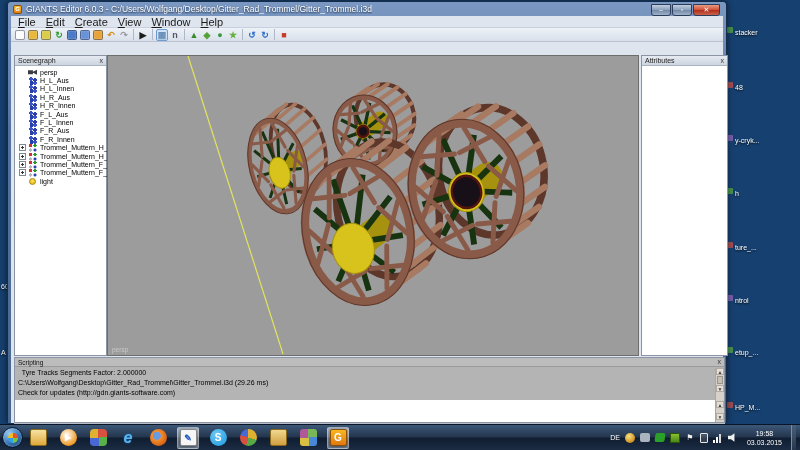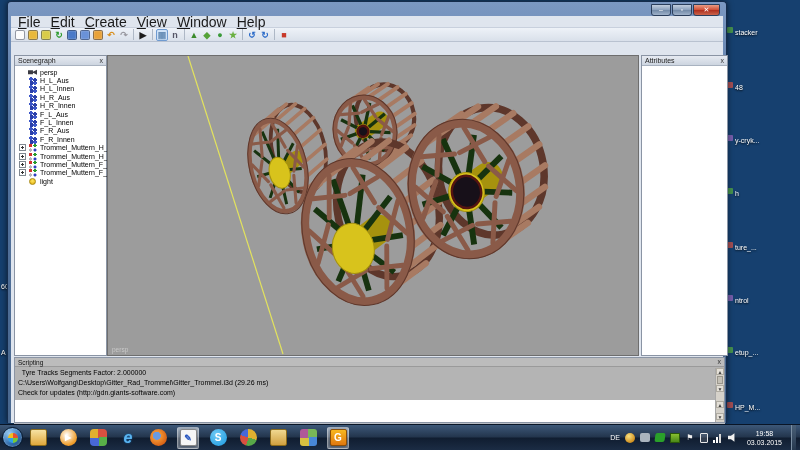--- a/index.html
+++ b/index.html
@@ -20,21 +20,21 @@
               border-radius:2px; color:#fff; font-size:6px; font-weight:bold; line-height:7px; text-align:center; margin-right:4px; flex:none;}
   .title-text { color:#fff; font-size:8.5px; text-shadow:0 1px 2px #0a1e38; white-space:nowrap; overflow:hidden; }
   .win-controls { position:absolute; top:2px; right:6px; display:flex; gap:1px; }
   .wbtn { height:12px; border:1px solid #2a3e5c; border-radius:0 0 3px 3px; color:#fff; font-size:7px; line-height:10px;
           text-align:center; background:linear-gradient(#b9c7db,#8ba0bd 50%,#7citiesa 51%,#97abc6); }
   .wbtn.min,.wbtn.max { width:20px; background:linear-gradient(#c2cede,#8fa4c0 45%,#758ca9 55%,#9fb2ca); }
   .wbtn.close { width:27px; background:linear-gradient(#eb9c84,#d2553c 45%,#b03120 55%,#c9644c); }
 
   .client { position:absolute; left:3px; right:3px; top:14px; bottom:0; background:#dfe5ee; }
   .menubar { height:12px; display:flex; align-items:center; padding-left:2px; background:#dfe5ee; border-bottom:1px solid #c8d0dd;}
-  .menu-item { font-size:14px; color:#1a1a1a; padding:0 5px; height:12px; line-height:12px;text-align:center; }
+  .menu-item { font-size:11px; color:#1a1a1a; padding:0 5px; height:12px; line-height:12px;text-align:center; }
   .menu-item u { text-decoration:underline; }
   .toolbar { height:14px; display:flex; align-items:center; padding-left:3px; gap:1px;
              background:linear-gradient(#eef2f8,#d9e0ea); border-bottom:1px solid #b9c2d0; }
   .tbi { width:12px; height:12px; border-radius:2px; display:flex; align-items:center; justify-content:center;
          font-size:9px; line-height:12px; font-weight:bold; }
   .tbi.blockicon { width:10px; height:10px; margin:1px; border:1px solid rgba(60,70,90,.55); box-shadow:inset 0 0 1px #fff; }
   .tbi.active-tool { border:1px solid #6f9bd1; background:#cfe2f7; }
   .tb-sep { width:1px; height:11px; background:#aeb8c6; margin:0 2px; }
 
   .panel { position:absolute; background:#fff; border:1px solid #8a94a4; }
@@ -149,20 +149,24 @@
     <div class="desktop-label" style="left: 735px; top: 244px;">ture_...</div>
     <div class="desk-frag" style="left: 727px; top: 295px; background: rgb(128, 96, 176);"></div>
     <div class="desktop-label" style="left: 735px; top: 297px;">ntrol</div>
     <div class="desk-frag" style="left: 727px; top: 347px; background: rgb(74, 154, 74);"></div>
     <div class="desktop-label" style="left: 735px; top: 349px;">etup_...</div>
     <div class="desk-frag" style="left: 727px; top: 402px; background: rgb(176, 80, 80);"></div>
     <div class="desktop-label" style="left: 735px; top: 404px;">HP_M...</div>
   </div>
 
 <div class="win">
+  <div class="titlebar">
+    <span class="app-icon">G</span>
+    <span class="title-text">GIANTS Editor 6.0.3 - C:/Users/Wolfgang/Desktop/Gitter_Rad_Trommel/Gitter_Trommel.i3d</span>
+  </div>
   <div class="win-controls">
     <span class="wbtn min">–</span>
     <span class="wbtn max">▫</span>
     <span class="wbtn close">✕</span>
   </div>
 
   <div class="client">
     <div class="menubar" id="menubar">
         <span class="menu-item"><u>F</u>ile</span>
         <span class="menu-item"><u>E</u>dit</span>

